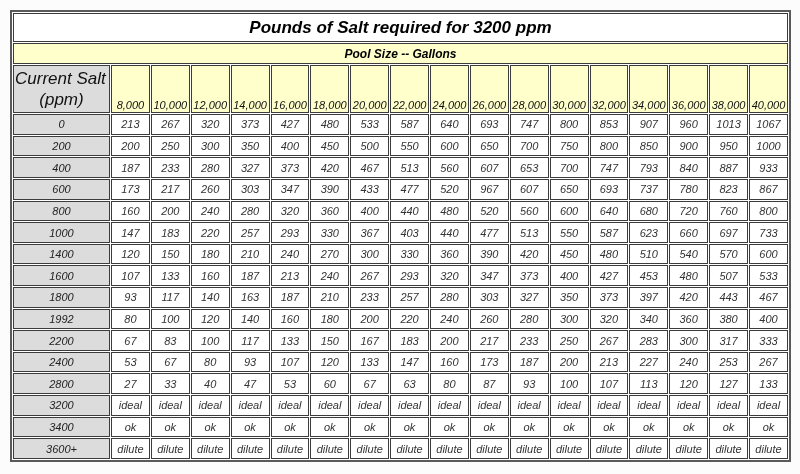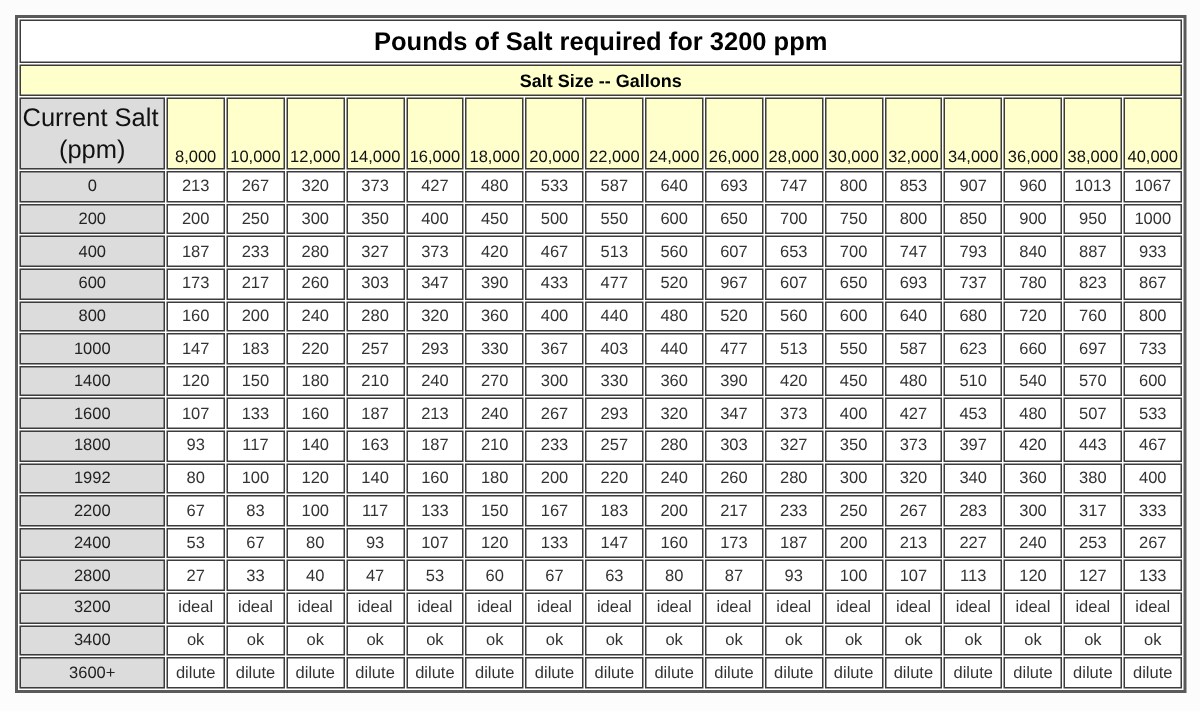--- a/index.html
+++ b/index.html
@@ -12,21 +12,21 @@
     --value-text:#333333;
   }
   *{box-sizing:border-box;}
   html,body{margin:0;padding:0;}
   body{
     width:800px;height:474px;
     background:#FCFCFC;
     font-family:"Liberation Sans", sans-serif;
     overflow:hidden;
   }
-  .screen{position:relative;width:800px;height:474px;}
+  .screen{position:relative;width:800px;height:474px;font-style:italic;}
   table.salt-table{
     position:absolute;left:10px;top:10px;
     width:781px;height:452px;
     border-collapse:separate;
     border-spacing:1px;
     background:#FFFFFF;
     border:2px solid var(--outer-border);
     table-layout:fixed;
   }
   td{
@@ -83,21 +83,21 @@
 <div class="screen">
   <table class="salt-table">
     <colgroup>
       <col style="width:97px">
     </colgroup>
     <tbody id="table-body">
       <tr>
         <td colspan="18" class="title-cell">Pounds of Salt required for 3200 ppm</td>
       </tr>
       <tr>
-        <td colspan="18" class="subtitle-cell">Salt Size -- Gallons</td>
+        <td colspan="18" class="subtitle-cell">Pool Size -- Gallons</td>
       </tr>
       <tr id="header-row">
         <td class="corner-cell">
           <div>Current Salt Level</div>
           <div>(ppm)</div>
         </td>
       <td class="col-header">8,000</td>
           <td class="col-header">10,000</td>
           <td class="col-header">12,000</td>
           <td class="col-header">14,000</td>

